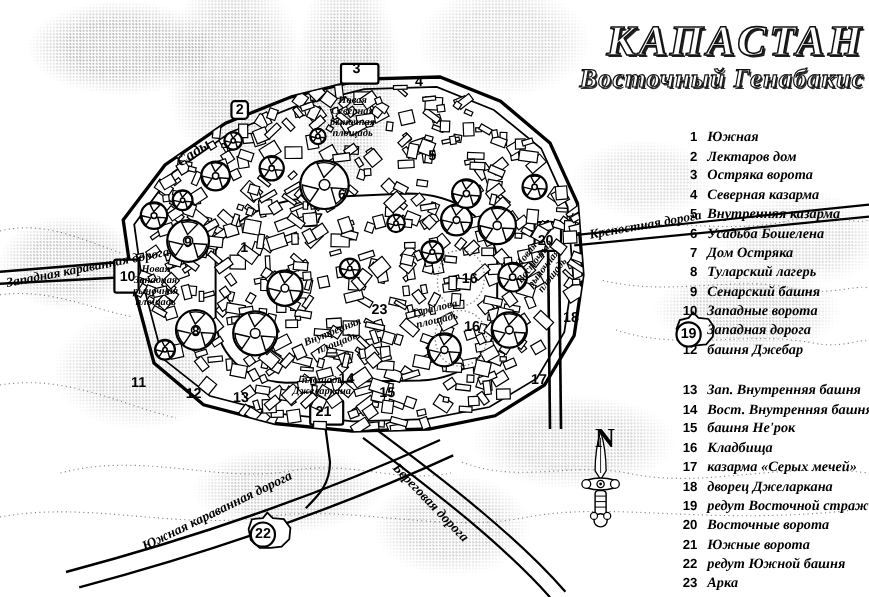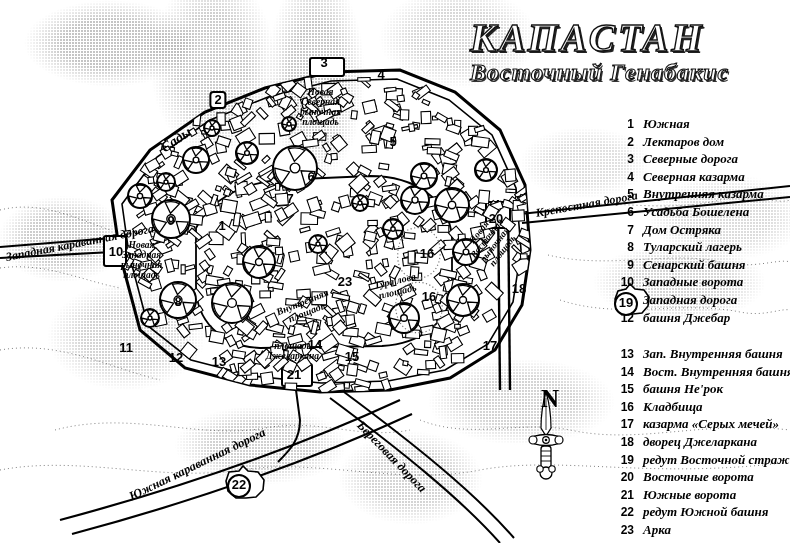--- a/index.html
+++ b/index.html
@@ -26,21 +26,21 @@
       radial-gradient(ellipse 120px 55px at 86% 52%, rgba(60,60,60,.22) 0 40%, transparent 72%),
       radial-gradient(ellipse 110px 60px at 92% 40%, rgba(60,60,60,.18) 0 40%, transparent 72%),
       radial-gradient(ellipse 90px 50px at 74% 30%, rgba(60,60,60,.16) 0 40%, transparent 72%);
     -webkit-mask-image:radial-gradient(circle at 1px 1px, #000 0.9px, transparent 1.1px);
     mask-image:radial-gradient(circle at 1px 1px, #000 0.9px, transparent 1.1px);
     -webkit-mask-size:3px 3px; mask-size:3px 3px;
     pointer-events:none;
   }
 
   
-  .title-block{position:absolute;left:470px;top:18px;width:316px;text-align:left;}
+  .title-block{position:absolute;left:470px;top:18px;width:316px;text-align:right;}
   .map-title{
     font-family:"Liberation Serif", serif;
     font-style:italic;font-weight:bold;font-size:39px;letter-spacing:3px;
     line-height:1;
     color:#fff;
     -webkit-text-stroke:1.4px #111;
     text-shadow:2px 2px 0 #222, 1px 1px 0 #444;
   }
   .map-subtitle{
     font-family:"Liberation Serif", serif;
@@ -873,21 +873,21 @@
       <div class="legend-row">
         <span class="legend-num">1</span>
         <span class="legend-label">Южная</span>
       </div>
       <div class="legend-row">
         <span class="legend-num">2</span>
         <span class="legend-label">Лектаров дом</span>
       </div>
       <div class="legend-row">
         <span class="legend-num">3</span>
-        <span class="legend-label">Северные дорога</span>
+        <span class="legend-label">Остряка ворота</span>
       </div>
       <div class="legend-row">
         <span class="legend-num">4</span>
         <span class="legend-label">Северная казарма</span>
       </div>
       <div class="legend-row">
         <span class="legend-num">5</span>
         <span class="legend-label">Внутренняя казарма</span>
       </div>
       <div class="legend-row">

